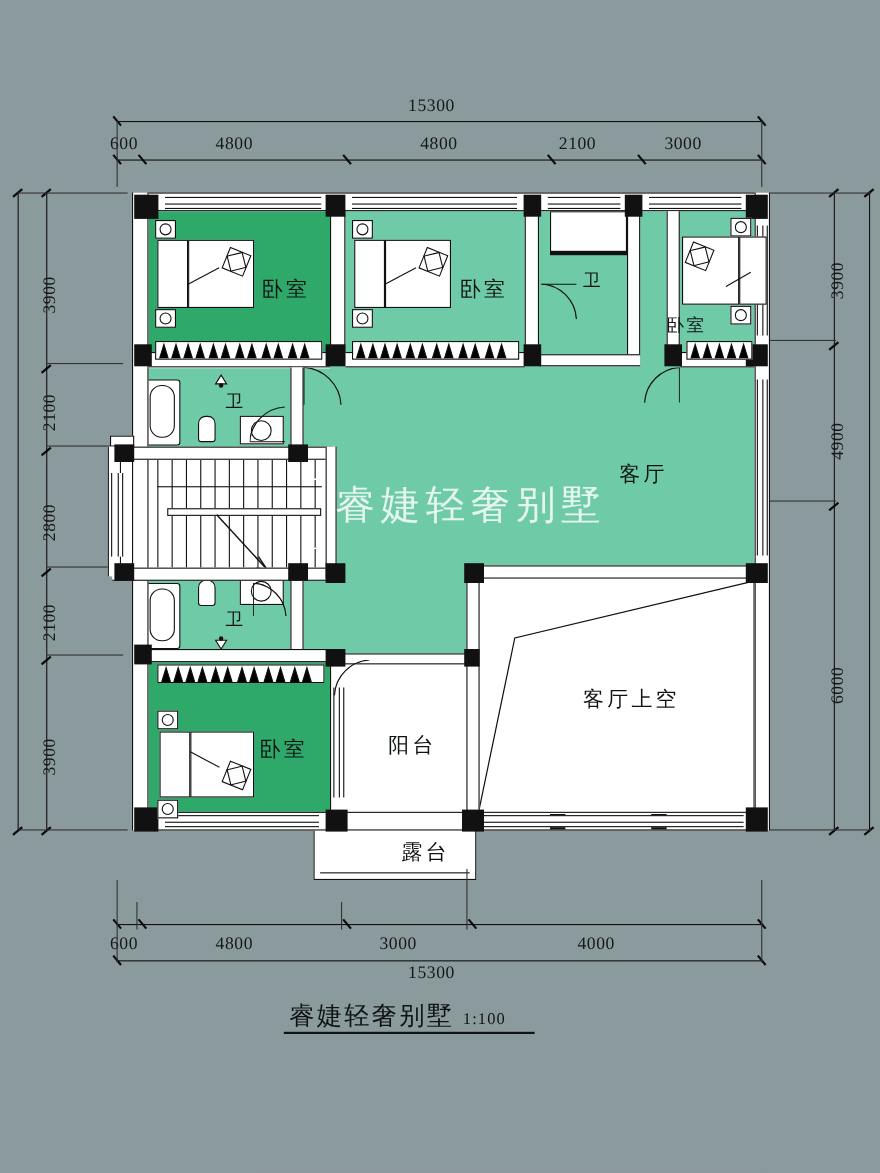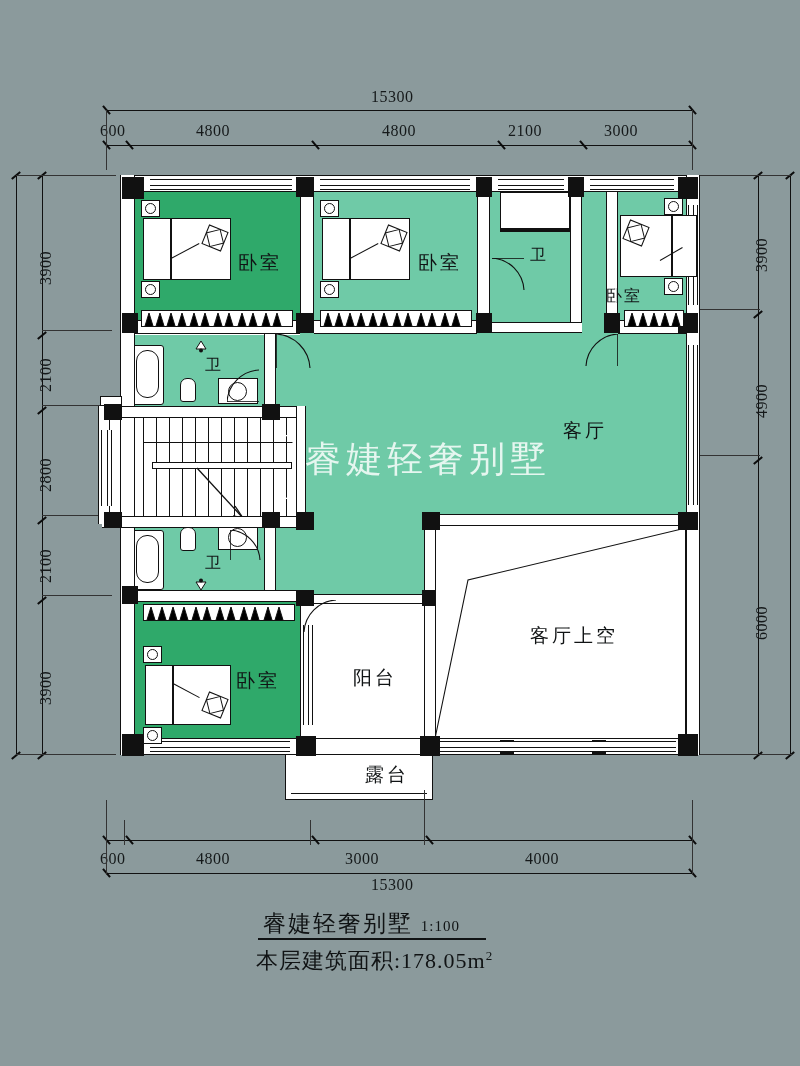--- a/index.html
+++ b/index.html
@@ -438,17 +438,14 @@
   <div class="thinline" style="left:124px; top:820px; width:1px; height:25px; background:#333;"></div>
   <div class="thinline" style="left:310px; top:820px; width:1px; height:25px; background:#333;"></div>
   <div class="thinline" style="left:424px; top:790px; width:1px; height:55px; background:#333;"></div>
   <div class="thinline" style="left:692px; top:800px; width:1px; height:75px; background:#333;"></div>
 
   <div class="title1" style="left:263px; top:908px;">
     <span>睿婕轻奢别墅</span>
     <span class="title-scale">1:100</span>
   </div>
   <div class="ul" style="left:258px; top:938px; width:228px;"></div>
-  <div class="title2" style="left:256px; top:946px;">
-    <span>本层建筑面积:178.05m</span><span class="sup">2</span>
-  </div>
 
 </div>
 
 </body></html>

